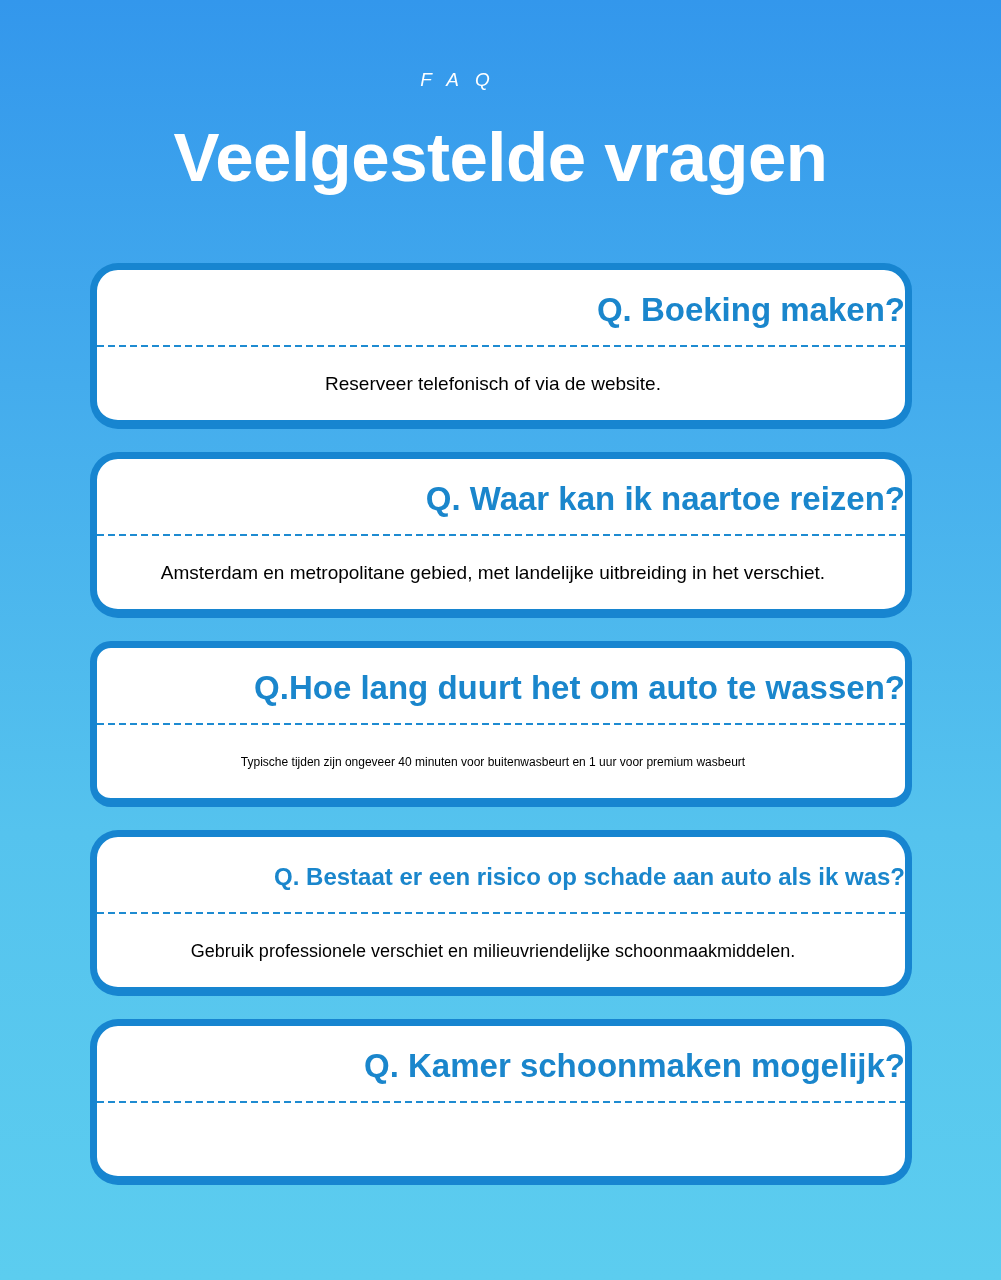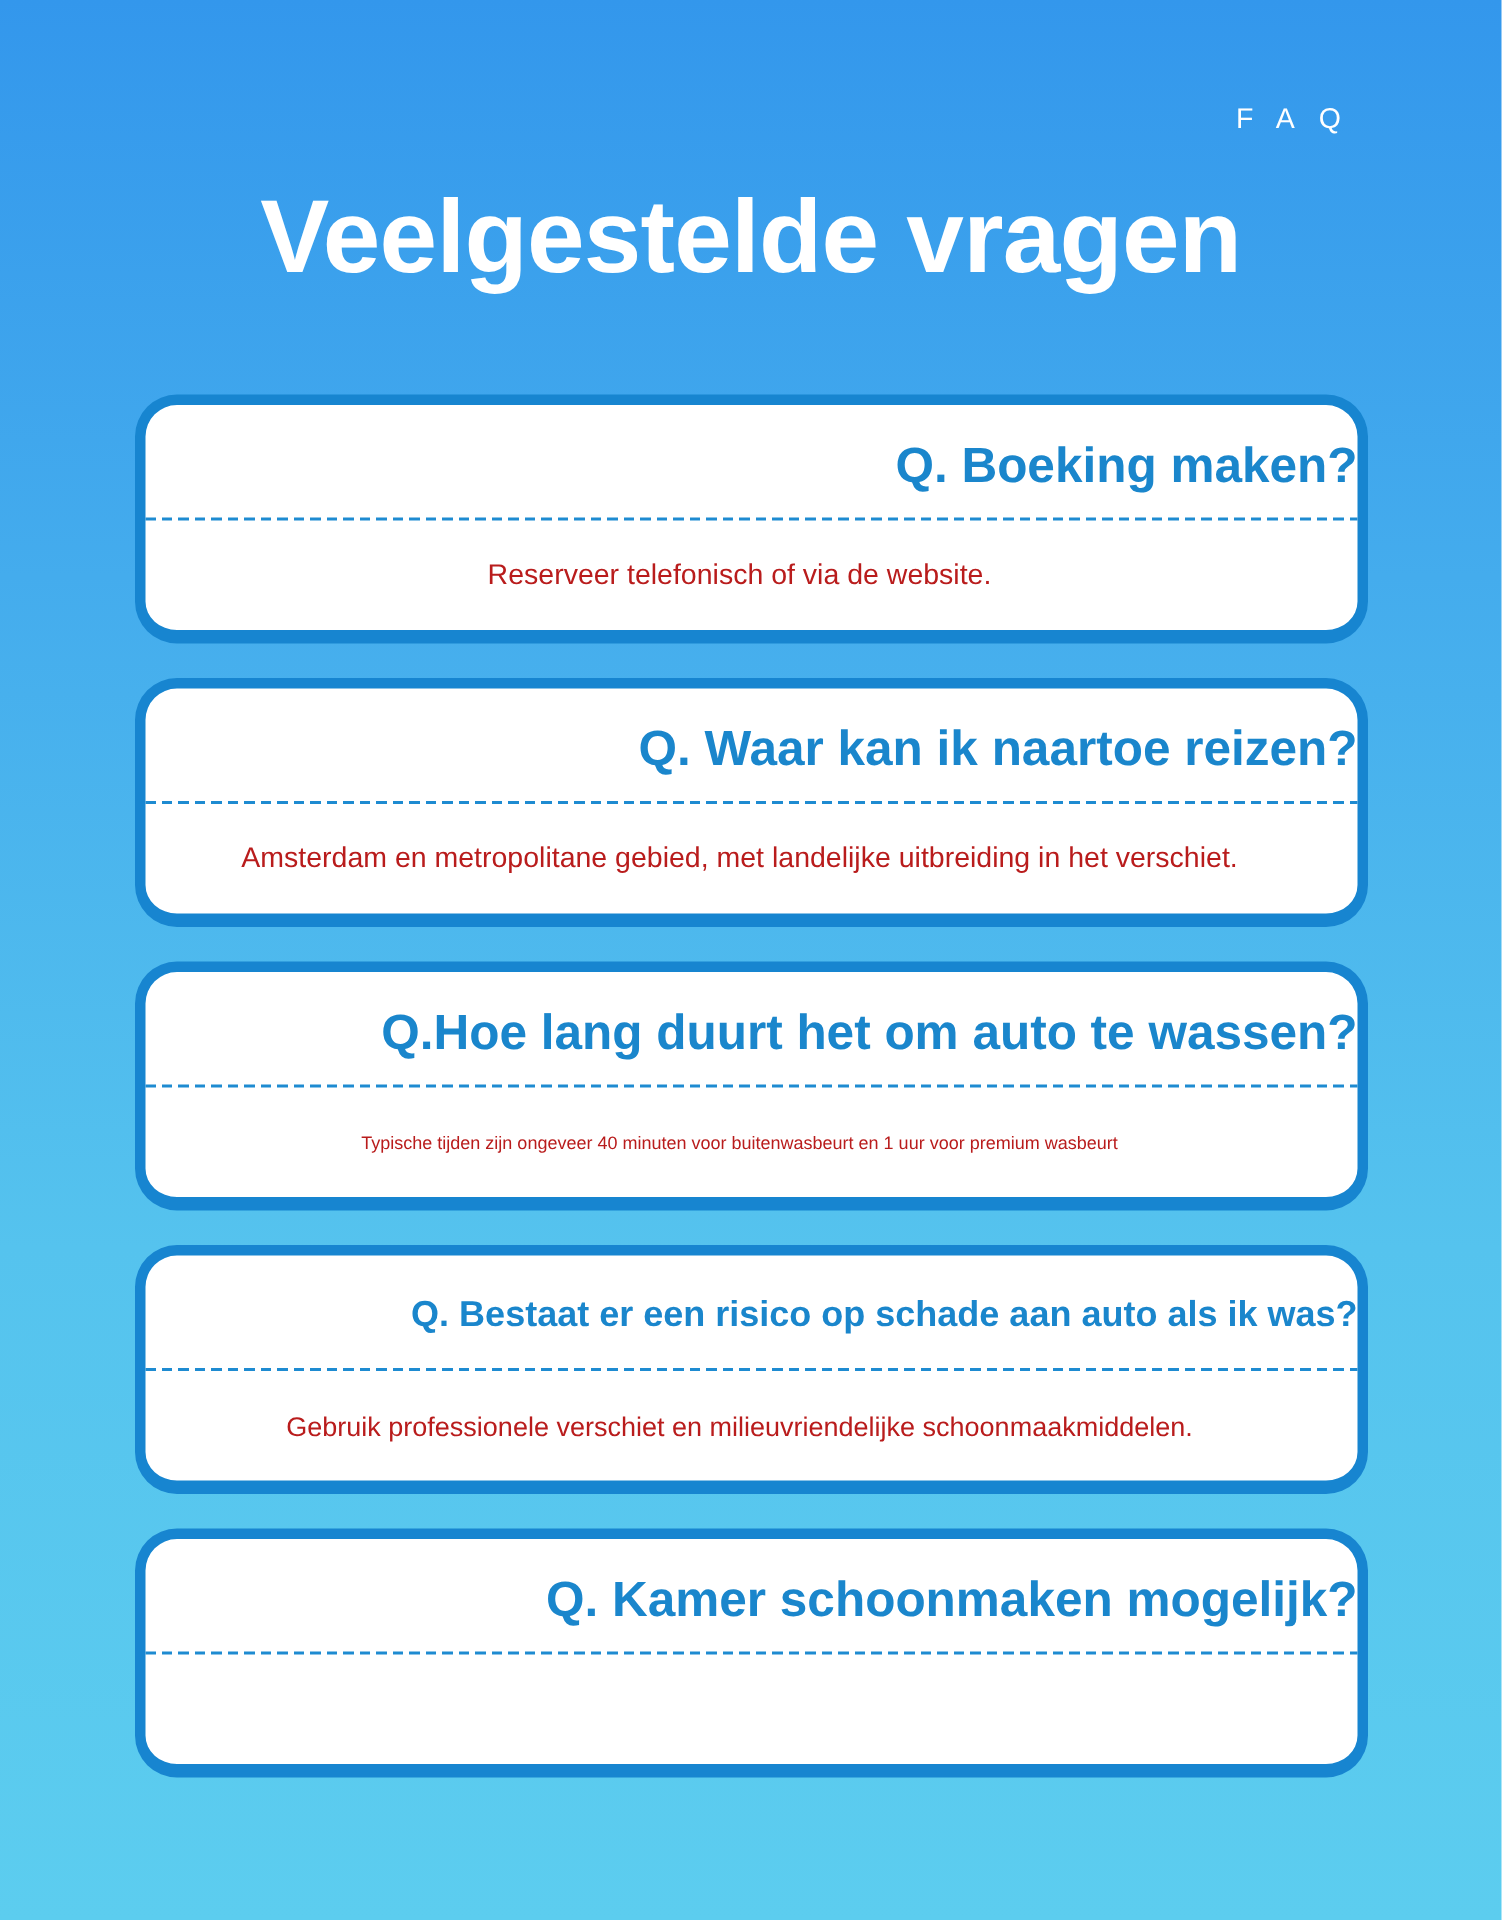--- a/index.html
+++ b/index.html
@@ -12,27 +12,28 @@
       position: relative;
       overflow: hidden;
       background: linear-gradient(180deg, #3397ec 0%, #44aced 30%, #55c3ee 65%, #5ccdef 100%);
       font-family: "Liberation Sans", "DejaVu Sans", sans-serif;
     }
     .eyebrow {
       position: absolute;
       top: 66px;
       left: 0;
       width: 910px;
-      text-align: right;
+      text-align: center;
       color: #ffffff;
       font-size: 19px;
       letter-spacing: 16px;
       text-indent: 16px;
       font-weight: 400;
       line-height: 28px;
+      font-style: italic;
     }
     .title {
       position: absolute;
       top: 116px;
       left: 0;
       width: 1001px;
       text-align: center;
       color: #ffffff;
       font-size: 69px;
       font-weight: 700;
@@ -79,21 +80,21 @@
       background-image: repeating-linear-gradient(90deg, #1e8bd1 0px, #1e8bd1 7px, transparent 7px, transparent 11px);
     }
     .faq-a {
       position: absolute;
       left: 0;
       right: 16px;
       top: 100px;
       height: 28px;
       line-height: 28px;
       text-align: center;
-      color: #b91c1c;
+      color: #000000;
       font-size: 19px;
       white-space: nowrap;
     }
     .faq-a.small { font-size: 12px; }
     .faq-a.medium { font-size: 18px; }
   </style>
 </head>
 <body>
 
 <div class="eyebrow">FAQ</div>
@@ -106,21 +107,21 @@
     <div class="faq-divider"></div>
     <div class="faq-a">Reserveer telefonisch of via de website.</div>
   </div>
 
   <div class="faq-card" style="top:189px;">
     <div class="faq-q">Q. Waar kan ik naartoe reizen?</div>
     <div class="faq-divider"></div>
     <div class="faq-a">Amsterdam en metropolitane gebied, met landelijke uitbreiding in het verschiet.</div>
   </div>
 
-  <div class="faq-card" style="top:378px;">
+  <div class="faq-card" style="top:378px;border-radius:21px;">
     <div class="faq-q">Q.Hoe lang duurt het om auto te wassen?</div>
     <div class="faq-divider"></div>
     <div class="faq-a small">Typische tijden zijn ongeveer 40 minuten voor buitenwasbeurt en 1 uur voor premium wasbeurt</div>
   </div>
 
   <div class="faq-card" style="top:567px;">
     <div class="faq-q small">Q. Bestaat er een risico op schade aan auto als ik was?</div>
     <div class="faq-divider"></div>
     <div class="faq-a medium">Gebruik professionele verschiet en milieuvriendelijke schoonmaakmiddelen.</div>
   </div>

